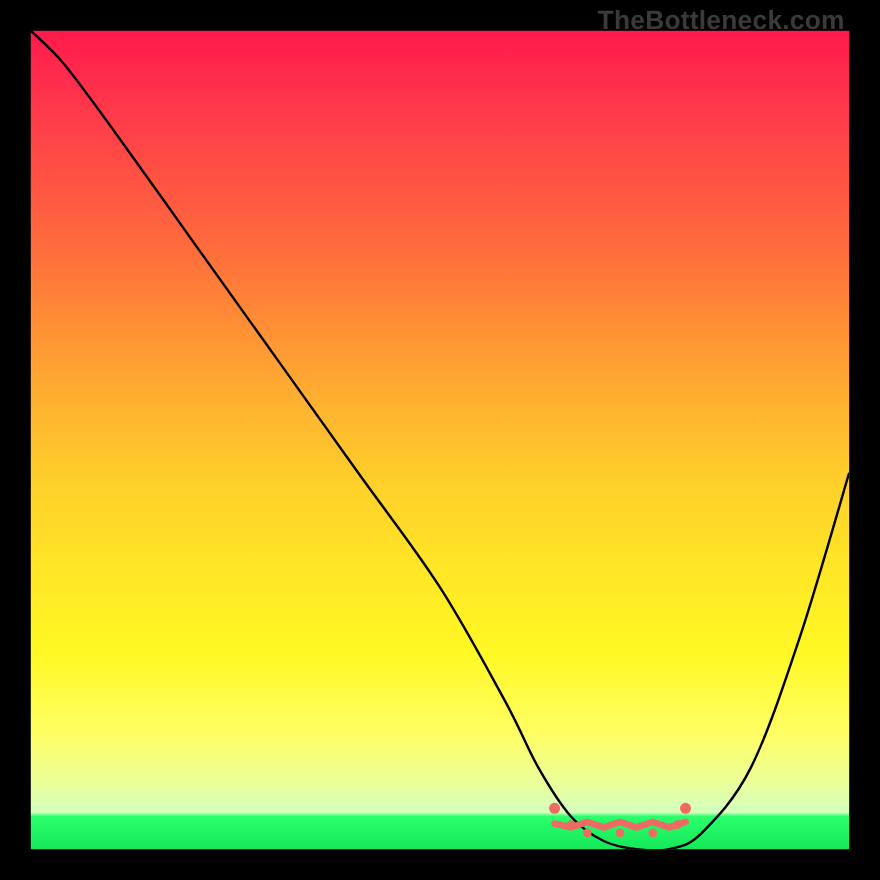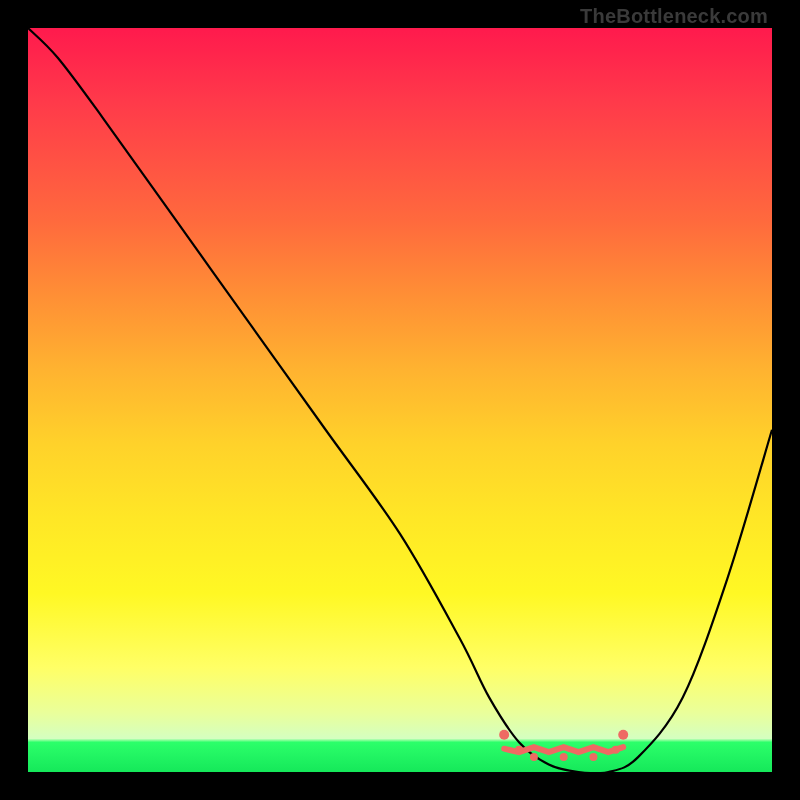--- a/index.html
+++ b/index.html
@@ -39,21 +39,21 @@
       #d4ffc0 95.5%,
       #2cff6a 96%,
       #15e85a 100%
     );
   }
   .watermark {
     position: absolute;
     top: 5px;
     right: 32px;
     color: #3a3a3a;
-    font-size: 20px;
+    font-size: 24px;
     font-weight: 600;
     letter-spacing: 0.2px;
   }
   svg.overlay {
     position: absolute;
     left: 0;
     top: 0;
     width: 744px;
     height: 744px;
   }

